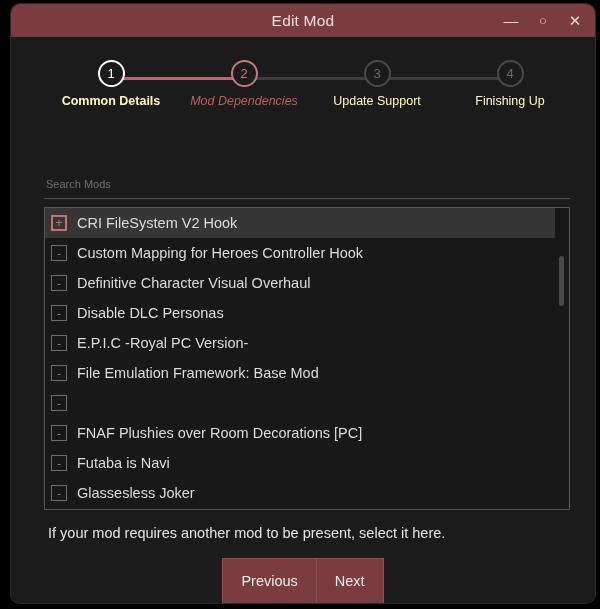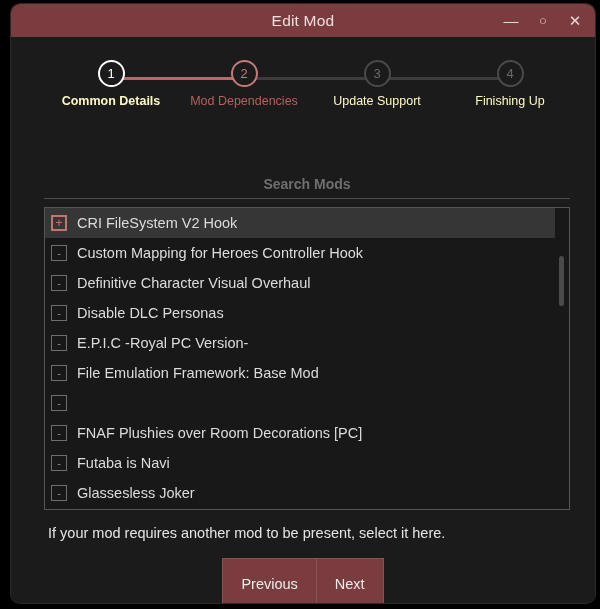--- a/index.html
+++ b/index.html
@@ -122,21 +122,21 @@
     z-index: 2;
   }
   .step .label {
     margin-top: 7px;
     font-size: 12.5px;
     white-space: nowrap;
   }
   .step.complete .bubble { border: 2px solid #ffffff; color: #ffffff; }
   .step.complete .label  { color: #fef9c3; font-weight: bold; }
   .step.current  .bubble { border: 2px solid #c5797a; color: #c5797a; }
-  .step.current  .label  { color: #b95f60; }
+  .step.current  .label  { color: #b95f60; font-style: italic; }
   .step.pending  .bubble { border: 2px solid #4a4a4a; color: #6a6a6a; }
   .step.pending  .label  { color: #fef9c3; }
 
   #step1 { left: 100px; }
   #step2 { left: 233px; }
   #step3 { left: 366px; }
   #step4 { left: 499px; }
 
   
   #search-wrap {
@@ -148,24 +148,23 @@
     border-bottom: 1px solid #4c4c4c;
   }
   #search-input {
     width: 100%;
     height: 25px;
     box-sizing: border-box;
     background: transparent;
     border: none;
     outline: none;
     color: #cfcfcf;
-    text-align: center;
-    font-size: 14px;
+    text-align: left;
+    font-size: 11px;
     font-family: "Liberation Sans", sans-serif;
-    font-weight: bold;
   }
   #search-input::placeholder { color: #6f6f6f; opacity: 1; }
 
   
   #list-box {
     position: absolute;
     left: 33px;
     right: 25px;
     top: 170px;
     height: 303px;
@@ -256,21 +255,21 @@
     top: 521px;
     display: flex;
     justify-content: center;
   }
   .btn {
     background: #7a3c3e;
     border: 1px solid #8d5052;
     color: #ececec;
     font-size: 14.5px;
     font-family: "Liberation Sans", sans-serif;
-    height: 52px;
+    height: 46px;
     padding: 0 18px;
     cursor: pointer;
     outline: none;
   }
   #btn-previous { min-width: 90px; border-right: none; }
   #btn-next { min-width: 58px; }
 </style>
 </head>
 <body>
 

